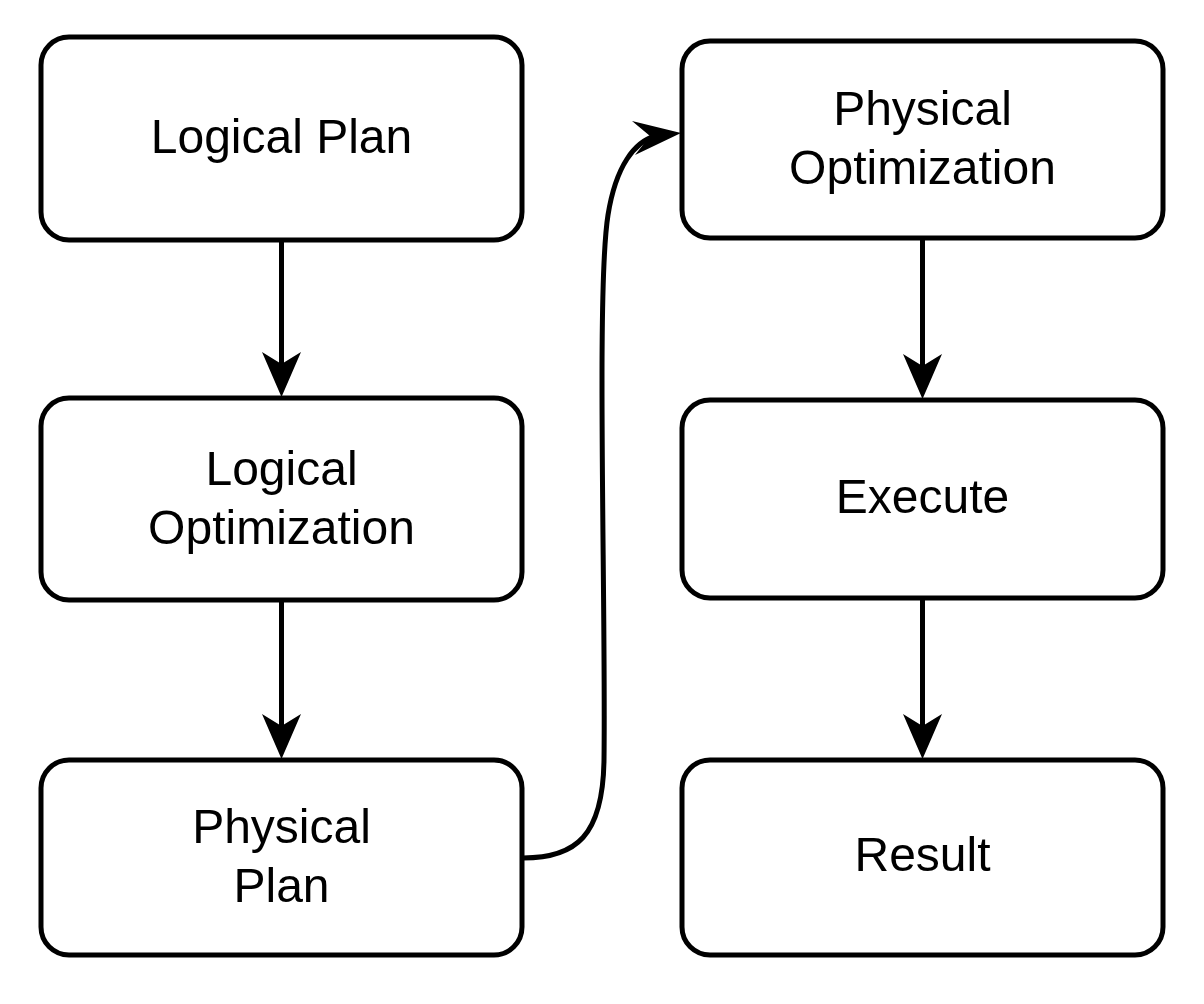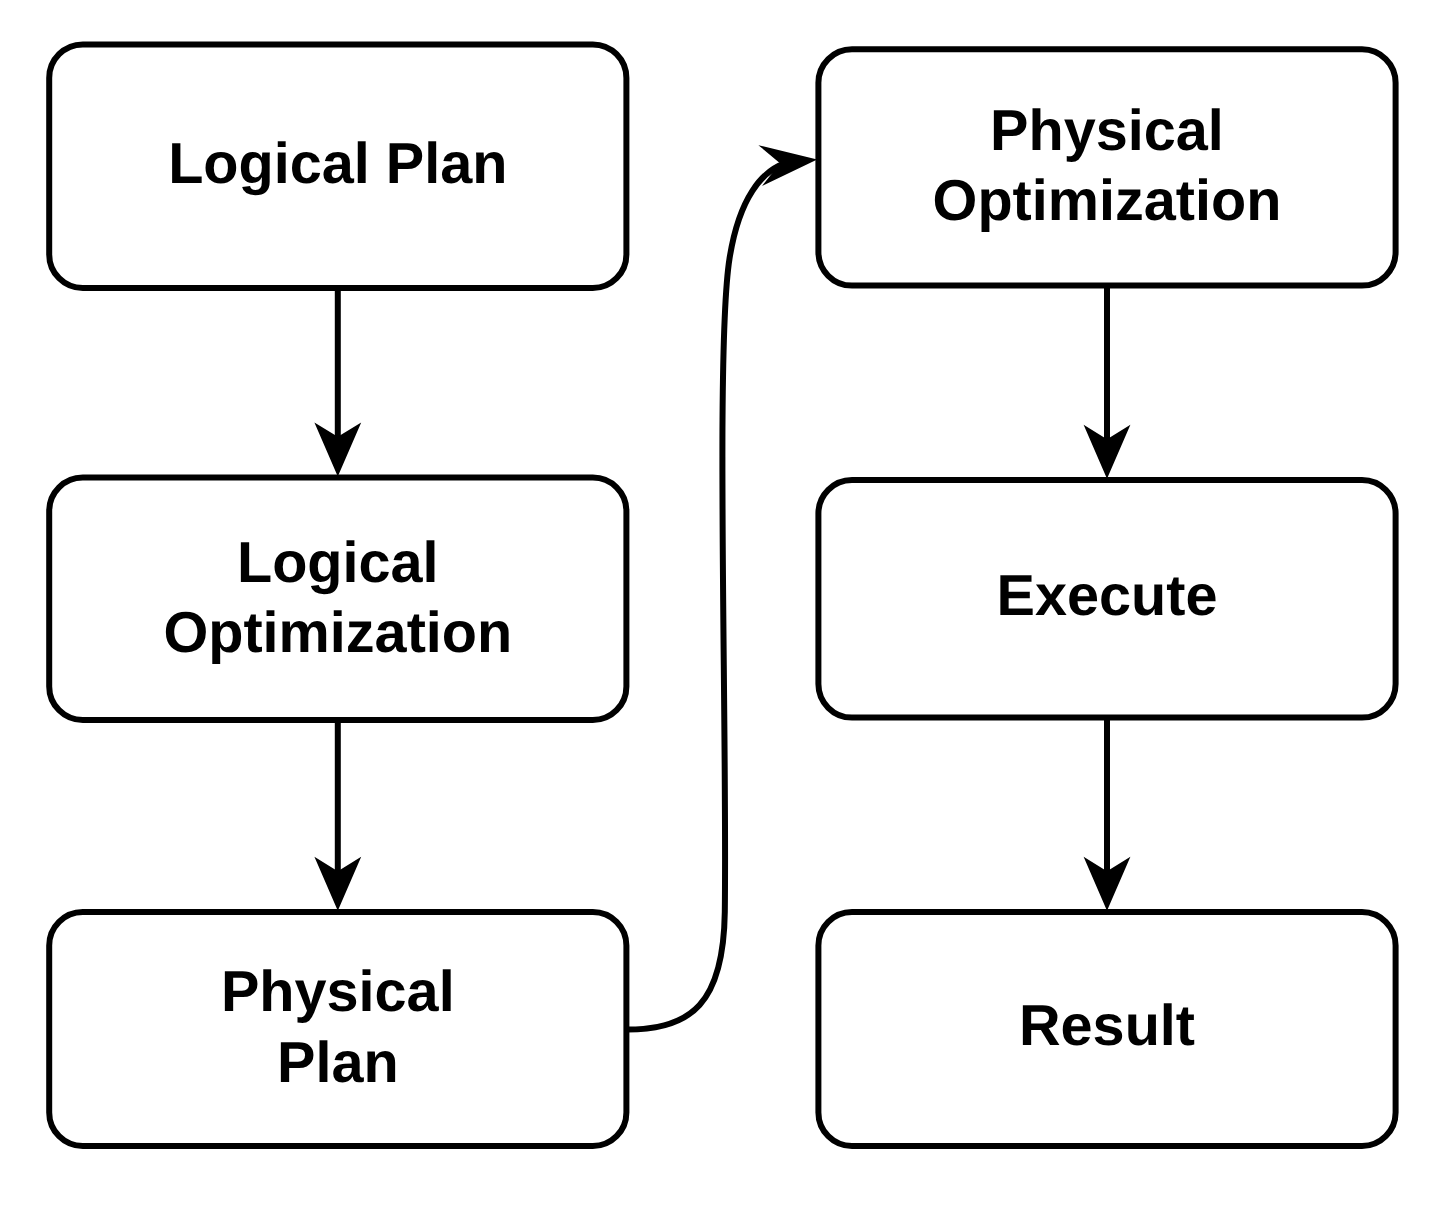--- a/index.html
+++ b/index.html
@@ -11,21 +11,20 @@
     width: 1204px;
     height: 1004px;
     overflow: hidden;
     font-family: "Liberation Sans", sans-serif;
   }
   #diagram-root {
     position: relative;
     width: 1204px;
     height: 1004px;
     background: #ffffff;
-    font-weight: bold;
   }
   svg#flowchart {
     display: block;
     width: 1204px;
     height: 1004px;
   }
   .node-box {
     fill: #ffffff;
     stroke: #000000;
     stroke-width: 5;

